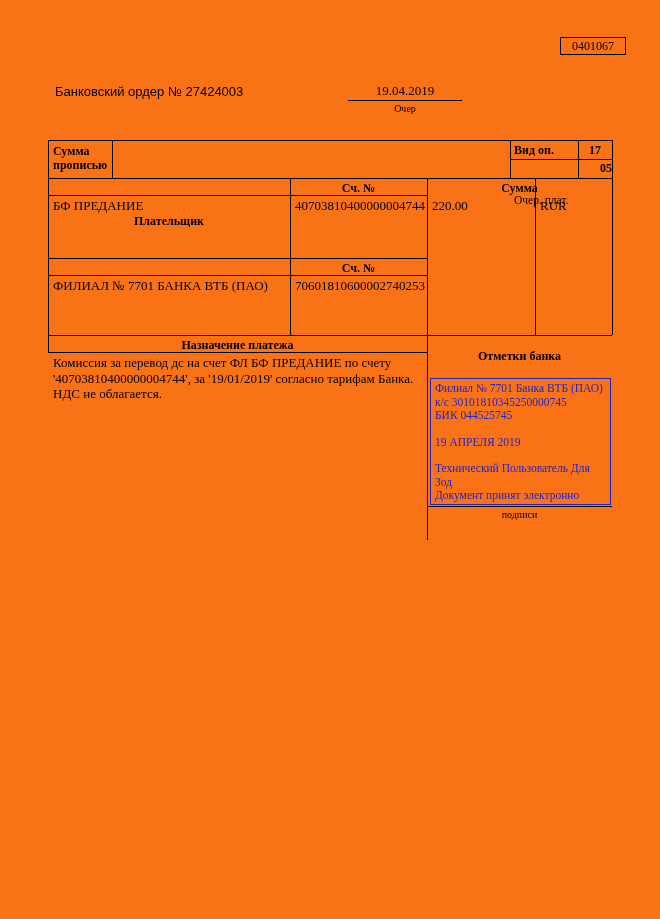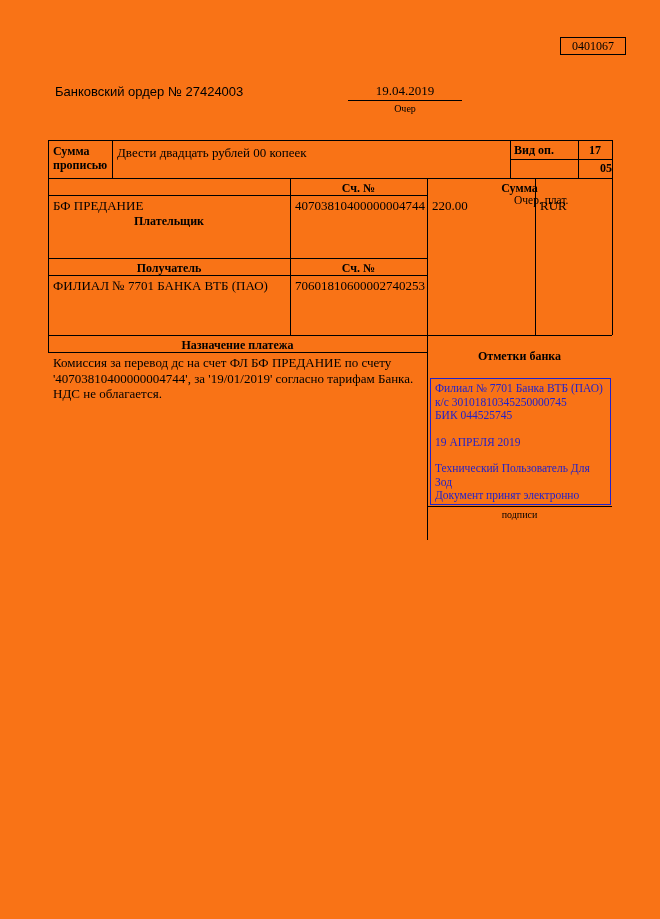--- a/index.html
+++ b/index.html
@@ -77,37 +77,35 @@
   <div class="vline" style="left:427px; top:178px; height:362px;"></div>
   <div class="vline" style="left:535px; top:178px; height:157px;"></div>
   <div class="vline" style="left:510px; top:140px; height:38px;"></div>
   <div class="vline" style="left:578px; top:140px; height:38px;"></div>
   <div class="vline" style="left:612px; top:140px; height:195px;"></div>
 
   <div class="abs t12" style="left:53px; top:144px; width:56px;">
     <div>Сумма</div>
     <div>прописью</div>
   </div>
-  <div class="abs t13" style="left:117px; top:145px; width:385px;">Двести двадцать рублей 00 копеек</div>
 
   <div class="abs t12" style="left:514px; top:143px;text-align:right;">Вид оп.</div>
   <div class="abs t12 center" style="left:578px; top:143px; width:34px;">17</div>
   <div class="abs center" style="left:511px; top:161px; width:66px; font-size:11.5px; line-height:14px; text-align:left; padding-left:3px; box-sizing:border-box;margin-top:32px;">Очер. плат.</div>
   <div class="abs t12 center" style="left:578px; top:161px; width:34px;text-align:right;">05</div>
 
   <div class="abs t12 center" style="left:48px; top:181px; width:242px;margin-top:33px;">Плательщик</div>
   <div class="abs t12 center" style="left:290px; top:181px; width:137px;">Сч. №</div>
   <div class="abs t12 center" style="left:427px; top:181px; width:185px;">Сумма</div>
 
   <div class="abs t13" style="left:53px; top:198px; width:232px;">БФ ПРЕДАНИЕ</div>
   <div class="abs t13" style="left:295px; top:198px; width:130px;">40703810400000004744</div>
   <div class="abs t13" style="left:432px; top:198px; width:100px;">220.00</div>
   <div class="abs t13" style="left:540px; top:198px; width:70px;">RUR</div>
 
-  <div class="abs t12 center" style="left:48px; top:261px; width:242px;">Получатель</div>
   <div class="abs t12 center" style="left:290px; top:261px; width:137px;">Сч. №</div>
 
   <div class="abs t13" style="left:53px; top:278px; width:232px;">ФИЛИАЛ № 7701 БАНКА ВТБ (ПАО)</div>
   <div class="abs t13" style="left:295px; top:278px; width:130px;">70601810600002740253</div>
 
   <div class="abs t12 center" style="left:48px; top:338px; width:379px;">Назначение платежа</div>
   <div class="abs purpose-text" style="left:53px; top:355px; width:372px;">Комиссия за перевод дс на счет ФЛ БФ ПРЕДАНИЕ по счету '40703810400000004744', за '19/01/2019' согласно тарифам Банка. НДС не облагается.</div>
 
   <div class="abs t12 center" style="left:427px; top:349px; width:185px;">Отметки банка</div>
 

